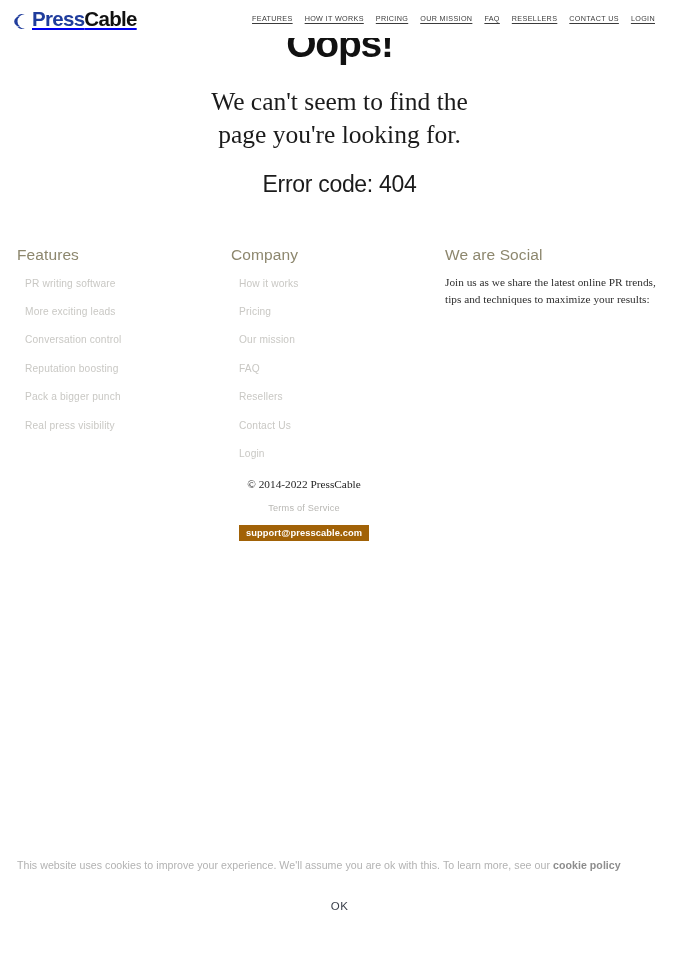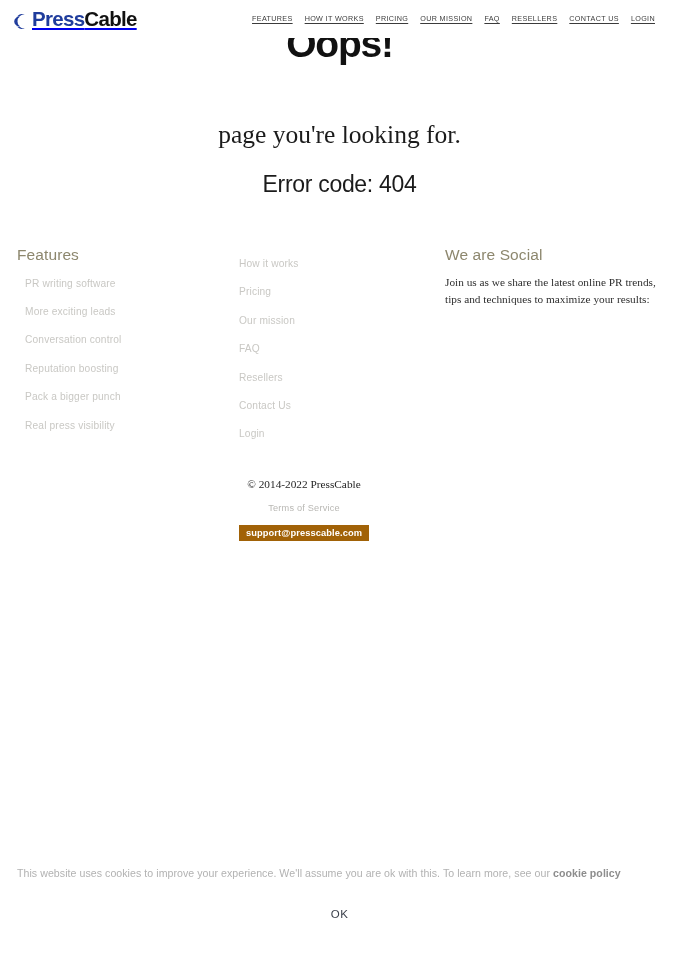--- a/index.html
+++ b/index.html
@@ -187,21 +187,21 @@
     letter-spacing: 0.1px;
     padding: 3px 7px 3px 7px;
     text-decoration: none;
     line-height: 1.1;
   }
 
   
   .cookie {
     position: absolute;
     left: 0;
-    bottom: 4px;
+    bottom: 12px;
     width: 679px;
     height: 110px;
     background: #ffffff;
     box-sizing: border-box;
     padding: 18px 17px 0 17px;
   }
   .cookie-text {
     font-size: 10.6px;
     color: #b2b2b2;
     line-height: 19px;
@@ -252,21 +252,21 @@
     <a href="#">FAQ</a>
     <a href="#">RESELLERS</a>
     <a href="#">CONTACT US</a>
     <a href="#">LOGIN</a>
   </nav>
 </div>
 
 <div class="hero">
   <h1 class="oops">Oops!</h1>
   <p class="sub">
-    <br>
+    <span>We can't seem to find the</span><br>
     <span>page you're looking for.</span>
   </p>
   <p class="errcode">Error code: 404</p>
 </div>
 
 <div class="footer">
   <div class="cols">
 
     <div class="col col-features">
       <h3 class="col-title">Features</h3>
@@ -286,20 +286,21 @@
         <li>
             <a href="#">Pack a bigger punch</a>
           </li>
         <li>
             <a href="#">Real press visibility</a>
           </li>
       </ul>
     </div>
 
     <div class="col col-company">
+      <h3 class="col-title">Company</h3>
       <ul class="col-list">
         <li>
             <a href="#">How it works</a>
           </li>
         <li>
             <a href="#">Pricing</a>
           </li>
         <li>
             <a href="#">Our mission</a>
           </li>

